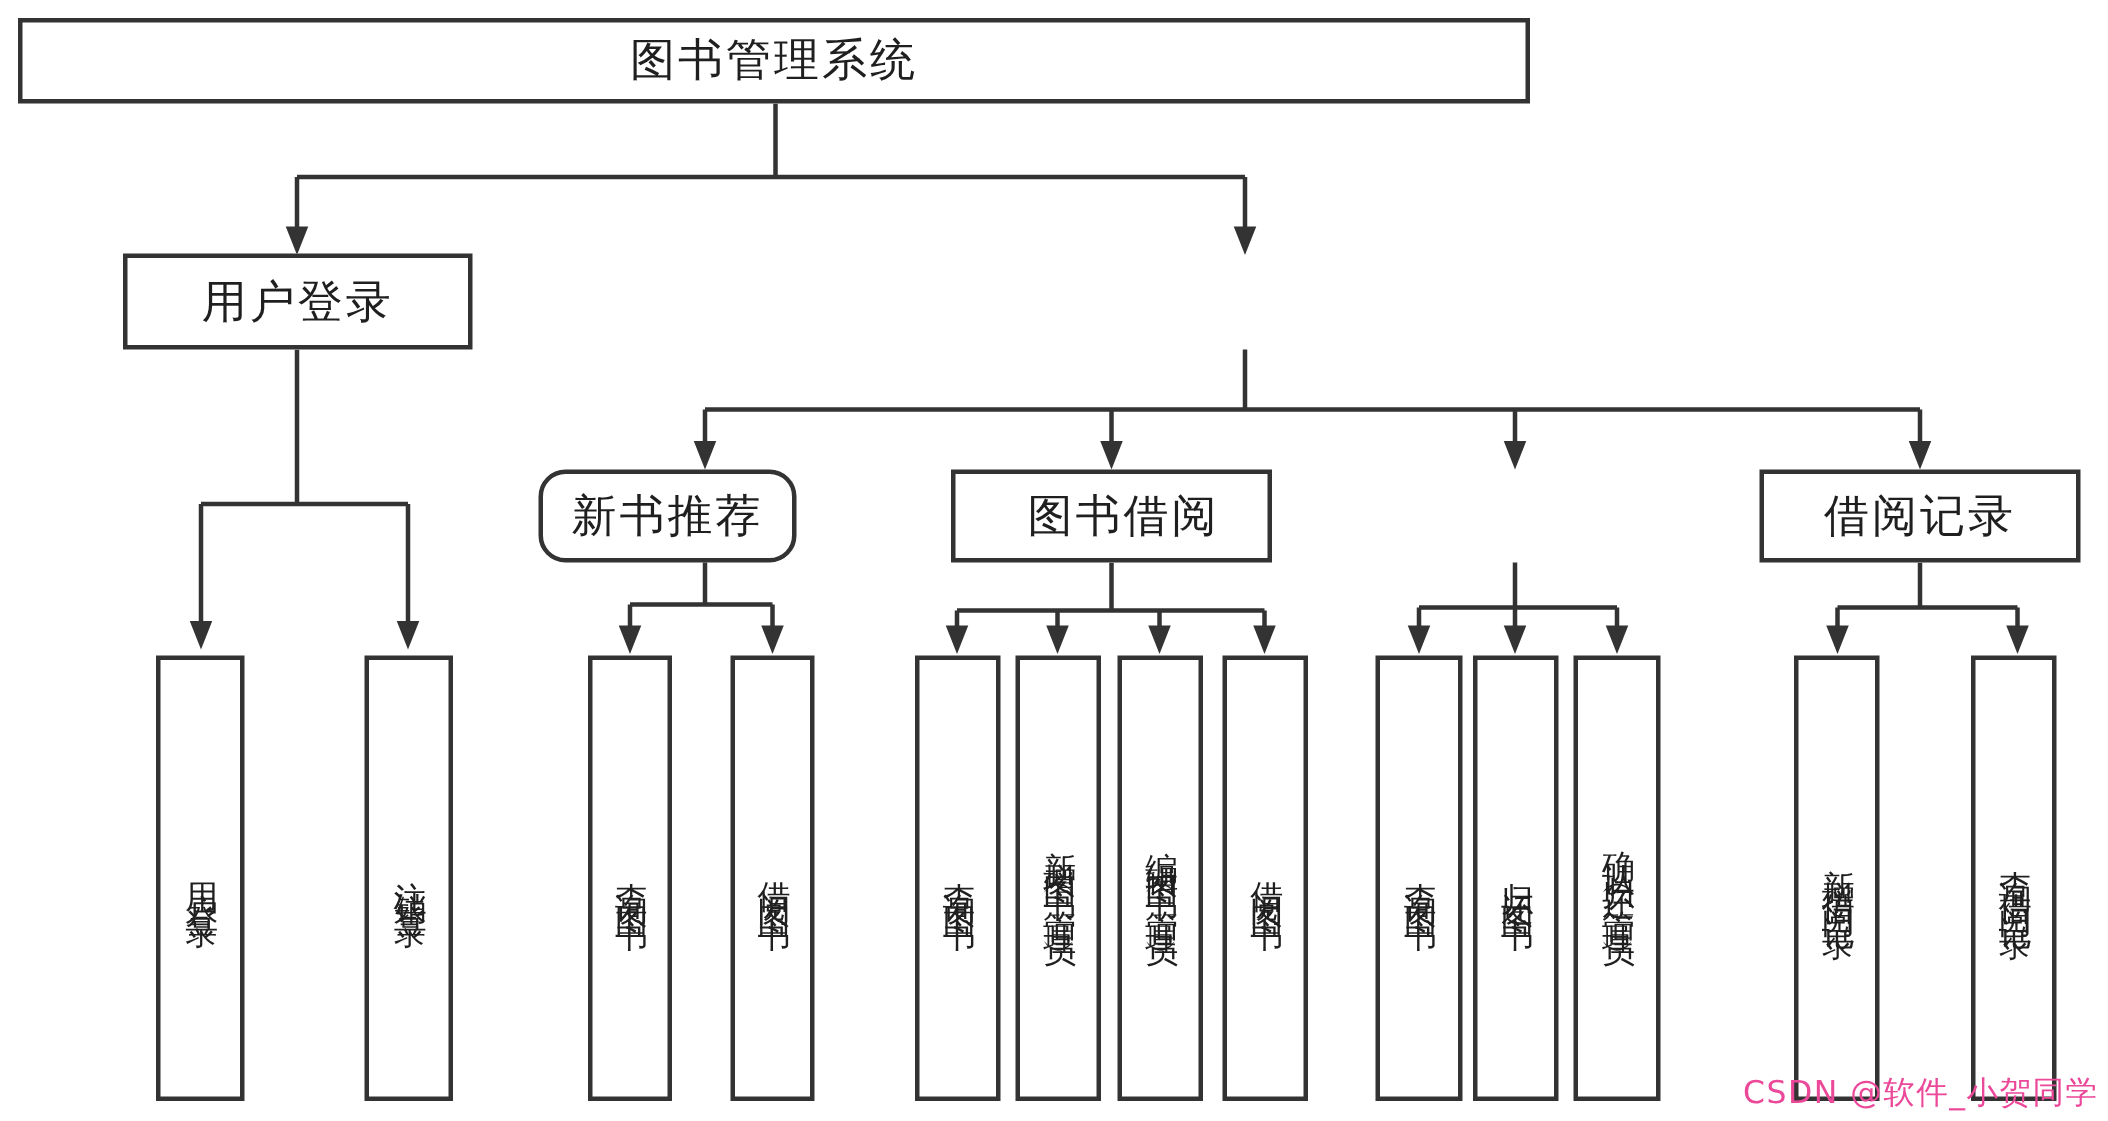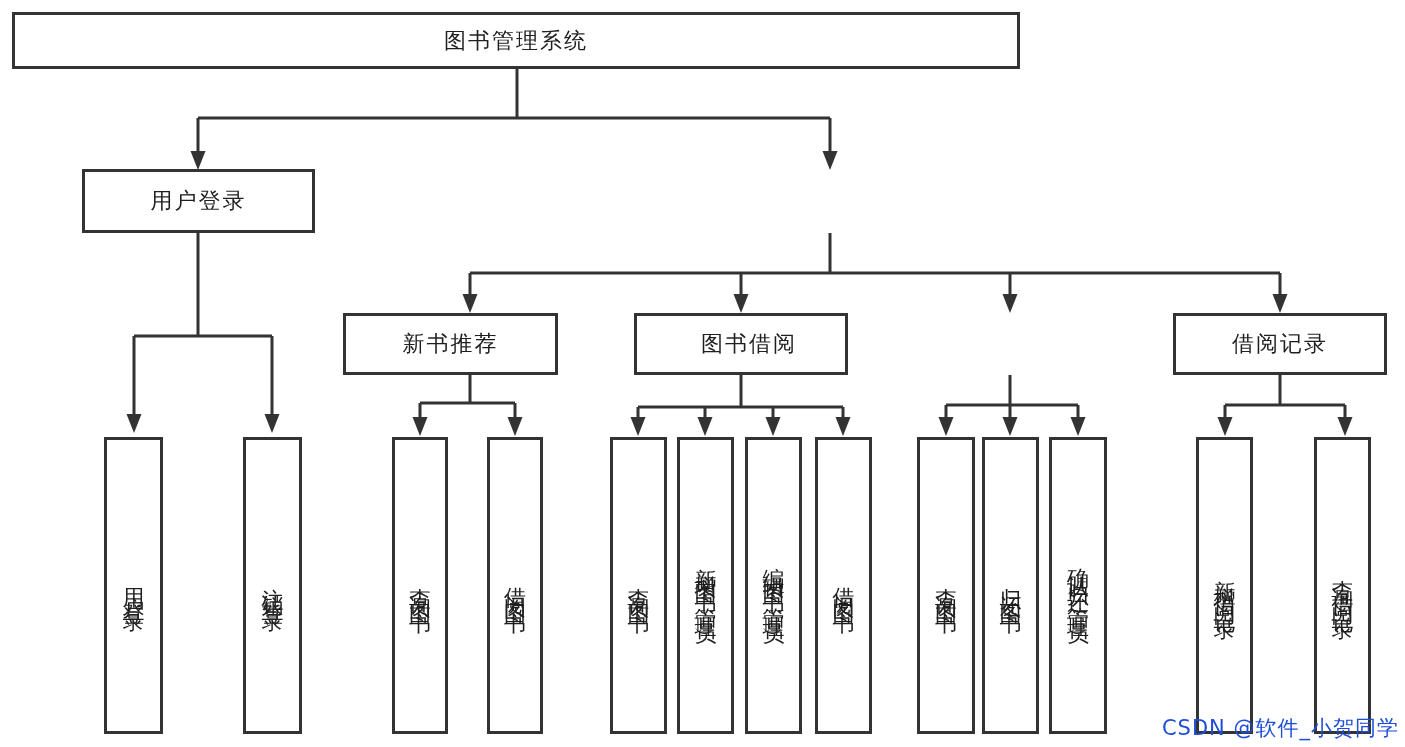--- a/index.html
+++ b/index.html
@@ -15,35 +15,35 @@
   svg.connectors polygon{fill:#333;stroke:none;}
 
   .box{
     position:absolute;
     background:#fff;
     border:3px solid #333;
     box-sizing:border-box;
     display:flex;align-items:center;justify-content:center;
     color:#1f1f1f;
   }
-  .h-box{font-size:22px;letter-spacing:2px;white-space:nowrap;font-family:Liberation Serif, serif;}
+  .h-box{font-size:30px;letter-spacing:2px;white-space:nowrap;font-family:Liberation Serif, serif;}
   .v-box span{
     writing-mode:vertical-rl;
     text-orientation:mixed;
     font-size:22px;
     letter-spacing:8px;
     line-height:1;
   }
 
   
   #n-root{left:12px;top:12px;width:1008px;height:57px;}
   #n-user-login{left:82px;top:169px;width:233px;height:64px;}
   #n-book-mgmt{left:713px;top:169px;width:234px;height:64px;}
 
-  #n-new-book{left:343px;top:313px;width:215px;height:62px;}
+  #n-new-book{left:359px;top:313px;width:172px;height:62px;border-radius:18px;}
   #n-book-borrow{left:634px;top:313px;width:214px;height:62px;padding-left:16px;}
   #n-current-borrow{left:903px;top:313px;width:215px;height:62px;}
   #n-borrow-record{left:1173px;top:313px;width:214px;height:62px;}
 
   .leaf{top:437px;height:297px;}
   #n-leaf-user-login{left:104px;width:59px;}
   #n-leaf-logout{left:243px;width:59px;}
   #n-rec-query{left:392px;width:56px;}
   #n-rec-borrow{left:487px;width:56px;}
   #n-bb-query{left:610px;width:57px;}
@@ -53,21 +53,21 @@
   #n-cb-query{left:917px;width:58px;}
   #n-cb-return{left:982px;width:57px;}
   #n-cb-confirm{left:1049px;width:58px;}
   #n-br-add{left:1196px;width:57px;}
   #n-br-query{left:1314px;width:57px;}
 
   .watermark{
     position:absolute;
     right:6px;bottom:5px;
     font-size:21px;
-    color:#1d4ed8;
+    color:#ec4899;
     letter-spacing:1px;
     white-space:nowrap;
   }
 </style>
 </head>
 <body>
 
 <div id="stage">
 
   <svg class="connectors" viewBox="0 0 1405 747">

